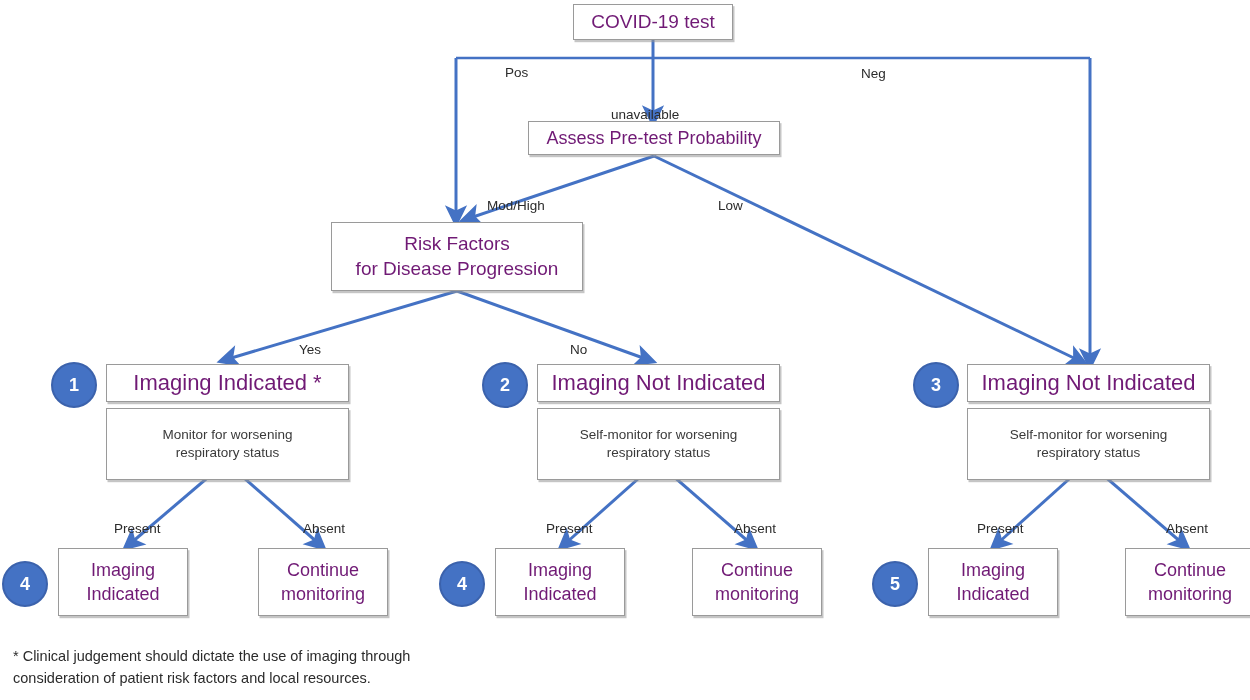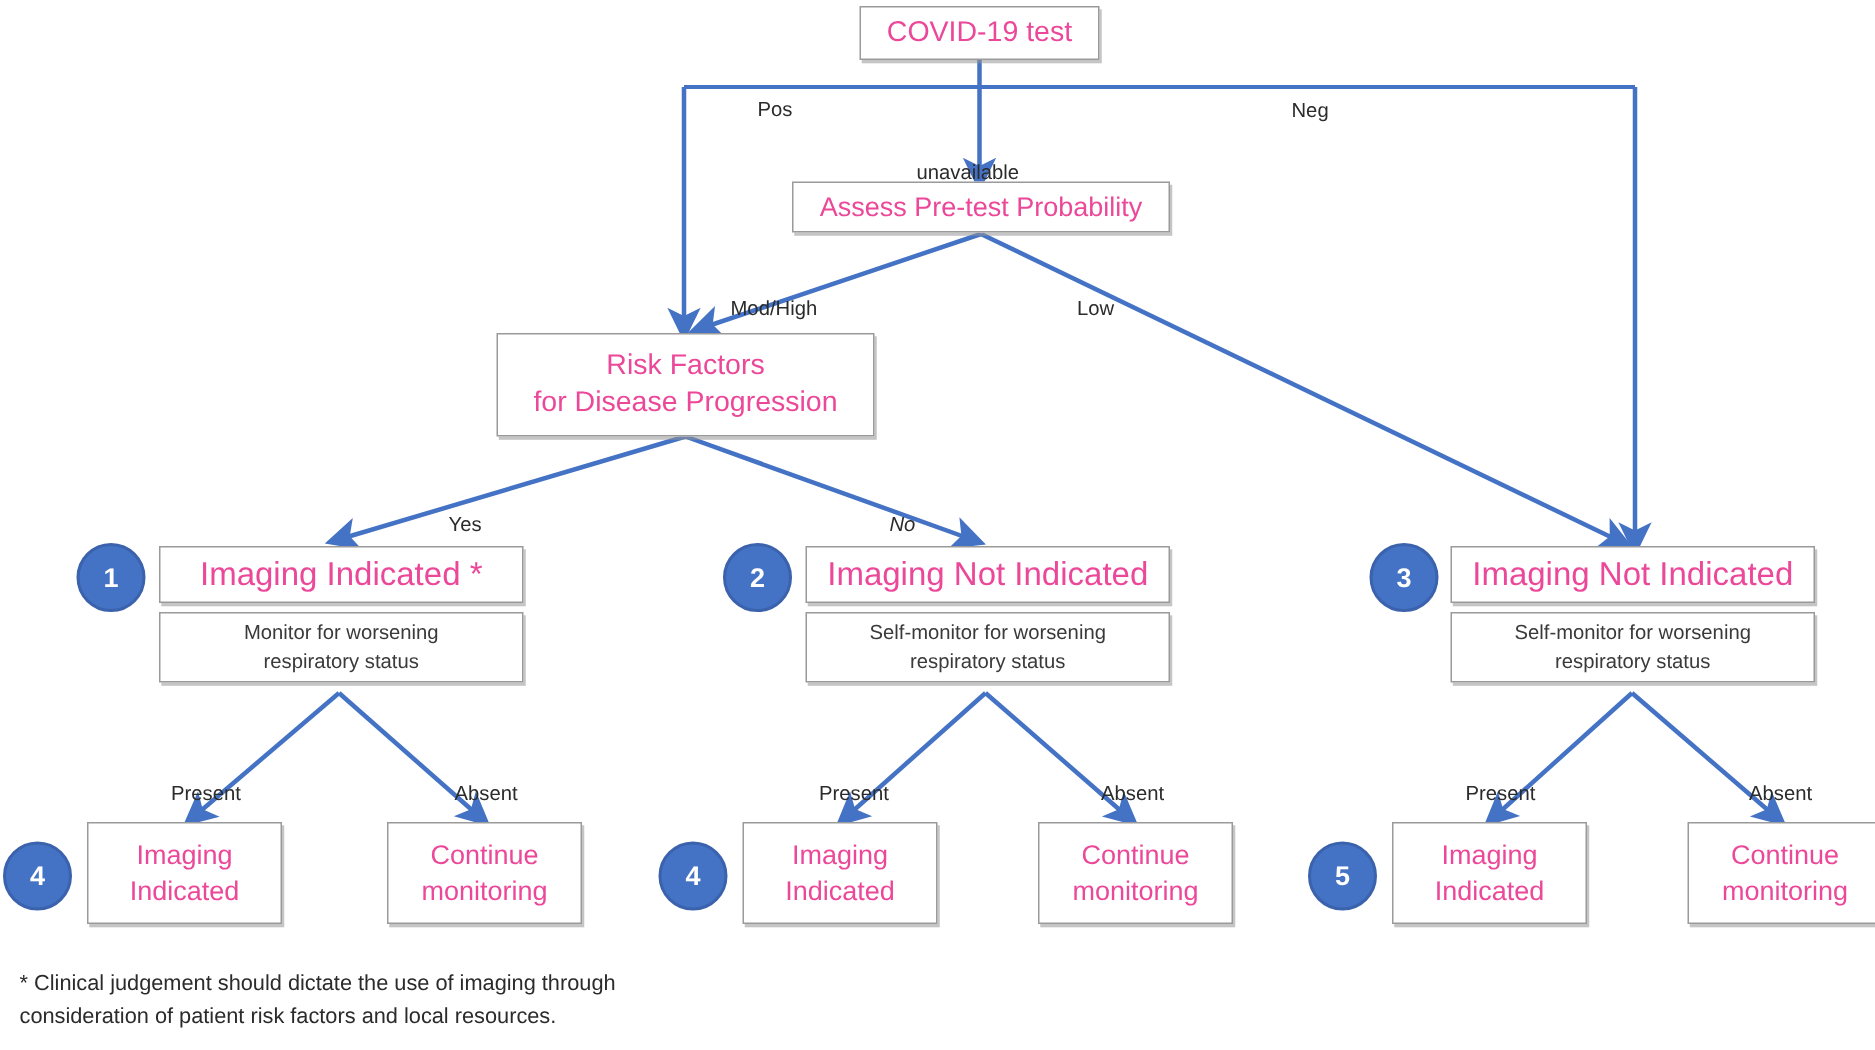--- a/index.html
+++ b/index.html
@@ -66,34 +66,34 @@
   
   .node {
     position: absolute;
     box-sizing: border-box;
     background: #ffffff;
     border: 1.2px solid #9a9a9a;
     display: flex;
     align-items: center;
     justify-content: center;
     text-align: center;
-    color: #ec4899;
+    color: #701a75;
     z-index: 3;
   }
   .node.shadow {
     box-shadow: 1.5px 2.2px 0 rgba(150,150,150,0.55);
   }
   .node .txt { display: block; width: 100%; }
 
   .n-root      { left: 573px; top: 4px;   width: 160px; height: 36px; font-size: 19px; }
   .n-assess    { left: 528px; top: 121px; width: 252px; height: 34px; font-size: 18px; }
   .n-risk      { left: 331px; top: 222px; width: 252px; height: 69px; font-size: 19px; line-height: 1.28; }
 
   .n-head      { height: 38px; font-size: 22px; }
-  .n-sub       { height: 47px; font-size: 13.5px; line-height: 1.34; color: #3a3a3a; }
+  .n-sub       { height: 72px; font-size: 13.5px; line-height: 1.34; color: #3a3a3a; }
 
   .c1-head { left: 106px;  top: 364px; width: 243px; }
   .c1-sub  { left: 106px;  top: 408px; width: 243px; }
   .c2-head { left: 537px;  top: 364px; width: 243px; }
   .c2-sub  { left: 537px;  top: 408px; width: 243px; }
   .c3-head { left: 967px;  top: 364px; width: 243px; }
   .c3-sub  { left: 967px;  top: 408px; width: 243px; }
 
   .leaf { height: 68px; width: 130px; font-size: 18px; line-height: 1.35; }
   .l1a { left: 58px;   top: 548px; }
@@ -177,21 +177,21 @@
       <path d="M1088,462 L1182,543" marker-end="url(#ah)"></path>
     </g>
   </svg>
 
   <div class="elabel" style="left:505px;  top:33px;">Pos</div>
   <div class="elabel" style="left:861px;  top:34px;">Neg</div>
   <div class="elabel" style="left:611px;  top:75px;">unavailable</div>
   <div class="elabel" style="left:487px;  top:166px;">Mod/High</div>
   <div class="elabel" style="left:718px;  top:166px;">Low</div>
   <div class="elabel" style="left:299px;  top:310px;">Yes</div>
-  <div class="elabel" style="left:593px;  top:310px;font-style:italic;">No</div>
+  <div class="elabel" style="left:570px;  top:310px;">No</div>
   <div class="elabel" style="left:114px;  top:489px;">Present</div>
   <div class="elabel" style="left:303px;  top:489px;">Absent</div>
   <div class="elabel" style="left:546px;  top:489px;">Present</div>
   <div class="elabel" style="left:734px;  top:489px;">Absent</div>
   <div class="elabel" style="left:977px;  top:489px;">Present</div>
   <div class="elabel" style="left:1166px; top:489px;">Absent</div>
 
   <div class="node n-root shadow">
     <span class="txt">COVID-19 test</span>
   </div>

